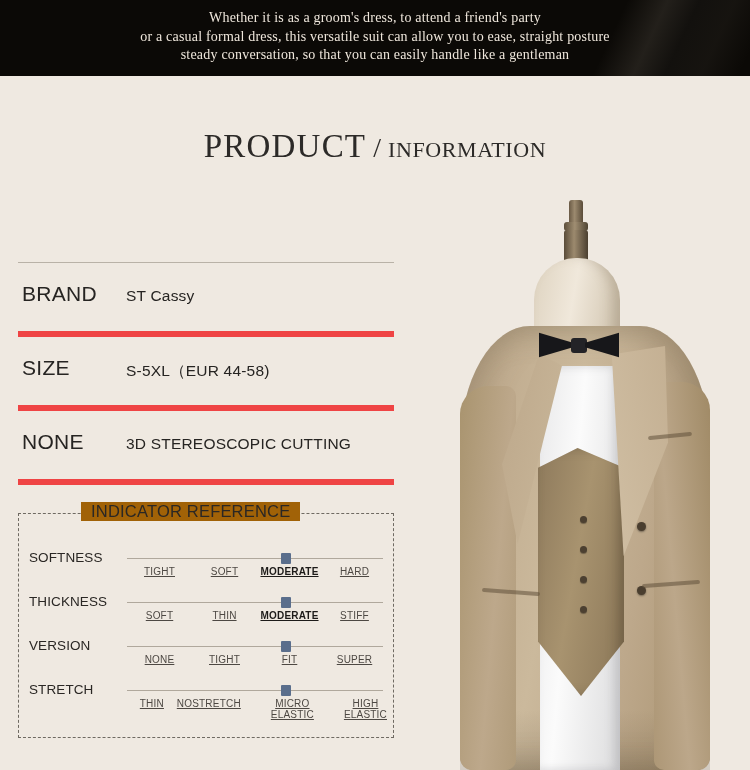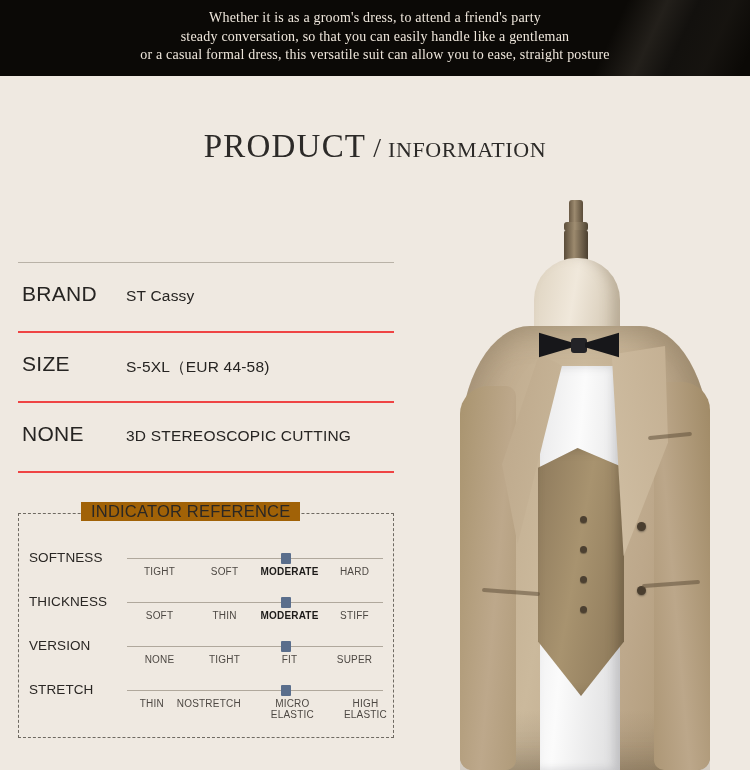--- a/index.html
+++ b/index.html
@@ -78,21 +78,21 @@
   
   .specs {
     position: absolute;
     top: 262px;
     left: 18px;
     width: 376px;
   }
   .spec-row {
     position: relative;
     height: 68px;
-    border-bottom: 2px solid #ef4444;
+    border-bottom: 6px solid #ef4444;
   }
   .spec-row:first-child { border-top: 1px solid #b9b2a7; }
   .spec-label {
     position: absolute;
     left: 4px;
     top: 19px;
     font-size: 21px;
     color: #262422;
     letter-spacing: .3px;
   }
@@ -167,20 +167,21 @@
     top: 22px;
     display: flex;
   }
   .ind-opt {
     flex: 1;
     text-align: center;
     font-size: 10px;
     color: #4d4843;
     line-height: 11px;
     letter-spacing: .2px;
+    text-decoration: underline;
   }
   .ind-opt.active {
     font-weight: bold;
     color: #1d1b19;
   }
   .ind-opt span { display: block; margin-left: 30px; }
 
   
   .photo {
     position: absolute;
@@ -370,22 +371,22 @@
   }
 </style>
 </head>
 <body>
 
 <div class="page">
 
   <div class="banner">
     <div class="banner-lines">
       <div>Whether it is as a groom's dress, to attend a friend's party</div>
+      <div>or a casual formal dress, this versatile suit can allow you to ease, straight posture</div>
       <div>steady conversation, so that you can easily handle like a gentleman</div>
-      <div>or a casual formal dress, this versatile suit can allow you to ease, straight posture</div>
     </div>
   </div>
 
   <div class="title-wrap">
     <span class="title-main">PRODUCT</span>
     <span class="title-slash">/</span>
     <span class="title-sub">INFORMATION</span>
   </div>
 
   <div class="specs">

